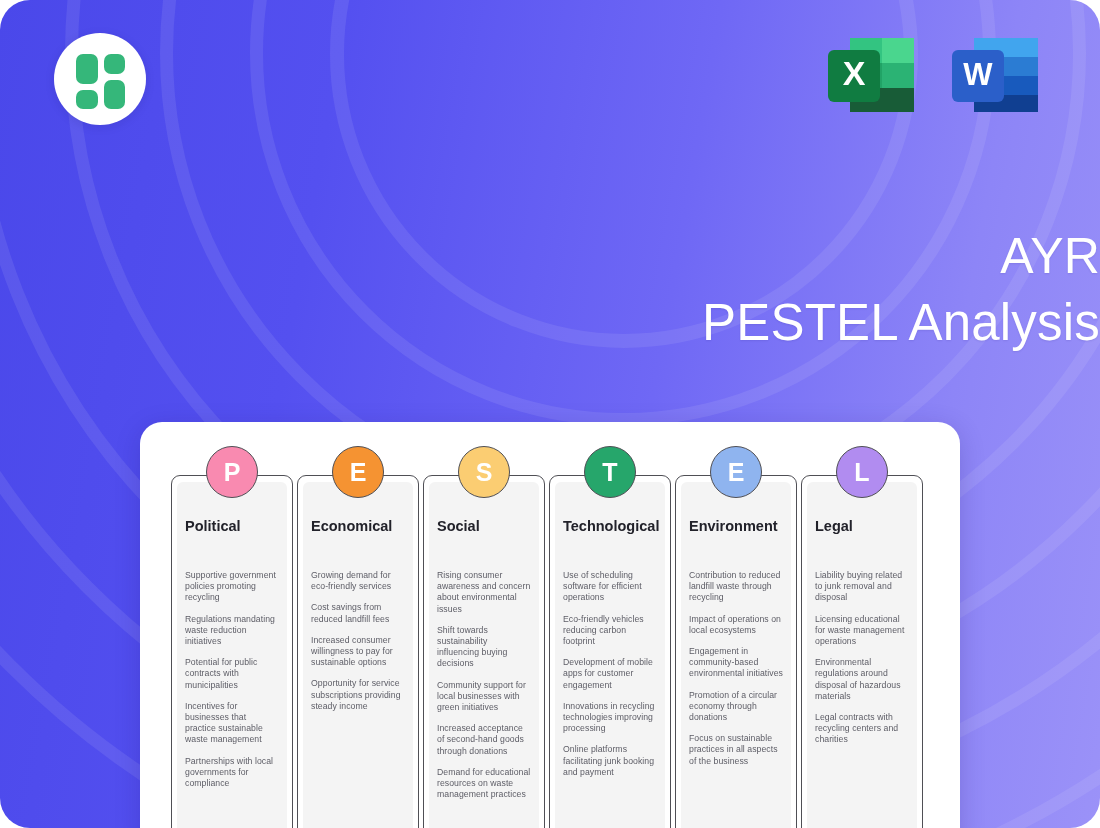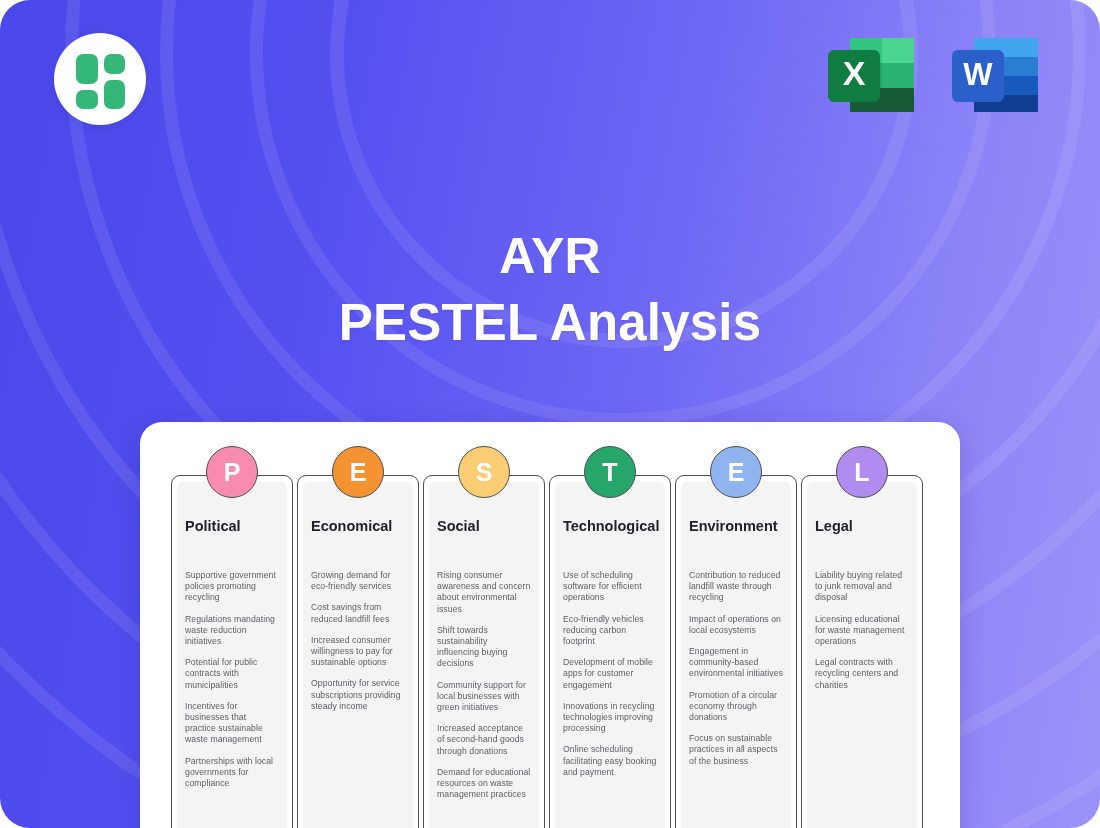--- a/index.html
+++ b/index.html
@@ -72,23 +72,23 @@
   #excel-icon { left: 822px; top: 26px; }
   #word-icon  { left: 946px; top: 26px; }
   .office-icon svg { display: block; width: 98px; height: 98px; }
 
   
   #heading {
     position: absolute;
     left: 0;
     top: 228px;
     width: 1100px;
-    text-align: center;
+    text-align: right;
     color: #ffffff;
-    font-weight: bold;
+    font-weight: normal;
     letter-spacing: 0.2px;
     text-shadow: 0 1px 2px rgba(40,30,120,0.12);
   }
   #heading .line1 { font-size: 50px; line-height: 56px; }
   #heading .line2 { font-size: 51px; line-height: 62px; margin-top: 8px; }
 
   
   #card {
     position: absolute;
     left: 140px;
@@ -264,21 +264,21 @@
         </div>
         <div class="col">
           <div class="badge" style="background: rgb(38, 166, 107);">T</div>
           <div class="col-inner">
             <div class="col-title">Technological</div>
             <div class="items">
               <div class="item">Use of scheduling software for efficient operations</div>
               <div class="item">Eco-friendly vehicles reducing carbon footprint</div>
               <div class="item">Development of mobile apps for customer engagement</div>
               <div class="item">Innovations in recycling technologies improving processing</div>
-              <div class="item">Online scheduling facilitating easy booking and payment</div>
+              <div class="item">Online platforms facilitating junk booking and payment</div>
             </div>
           </div>
         </div>
         <div class="col">
           <div class="badge" style="background: rgb(143, 180, 239);">E</div>
           <div class="col-inner">
             <div class="col-title">Environment</div>
             <div class="items">
               <div class="item">Contribution to reduced landfill waste through recycling</div>
               <div class="item">Impact of operations on local ecosystems</div>
@@ -288,20 +288,21 @@
             </div>
           </div>
         </div>
         <div class="col">
           <div class="badge" style="background: rgb(177, 140, 240);">L</div>
           <div class="col-inner">
             <div class="col-title">Legal</div>
             <div class="items">
               <div class="item">Liability buying related to junk removal and disposal</div>
               <div class="item">Licensing educational for waste management operations</div>
+              <div class="item">Environmental regulations around disposal of hazardous materials</div>
               <div class="item">Legal contracts with recycling centers and charities</div>
             </div>
           </div>
         </div>
       </div>
   </div>
 
 </div>
 
 </body></html>

